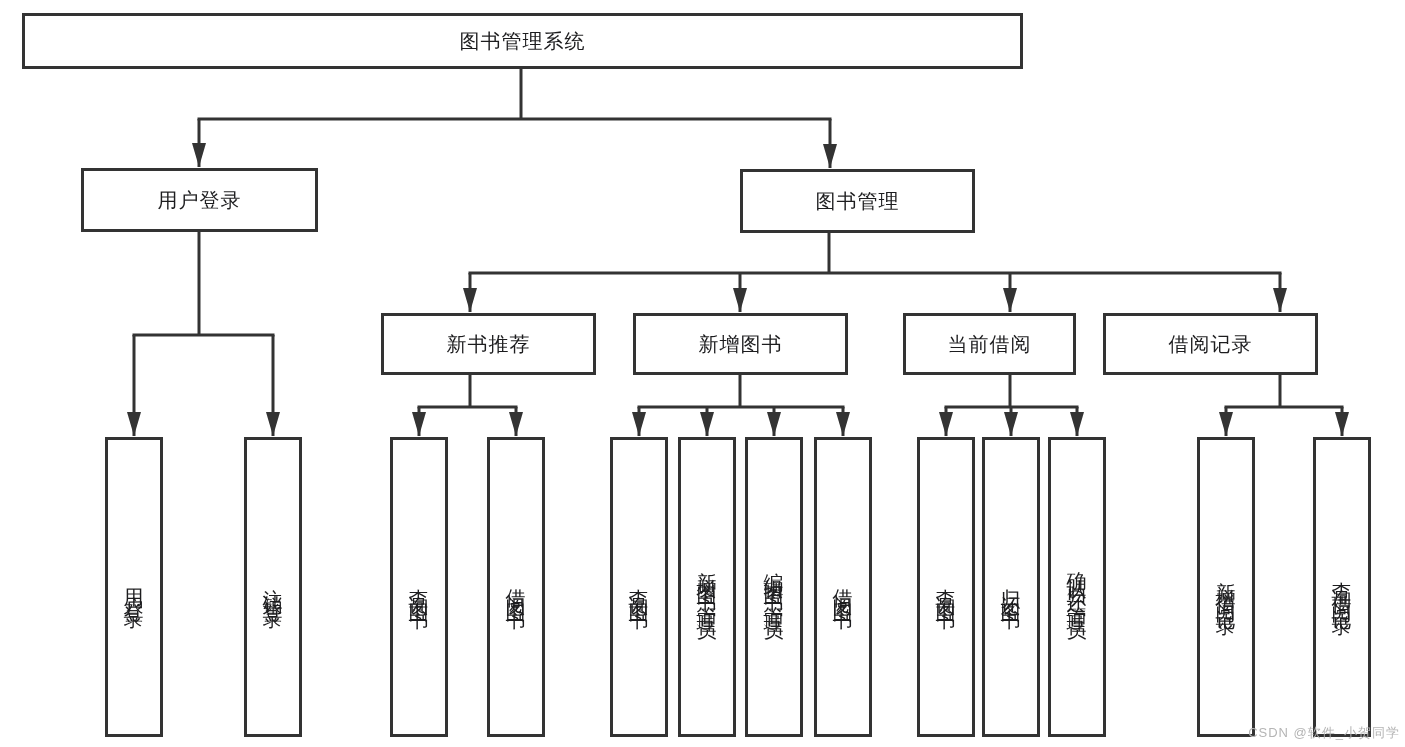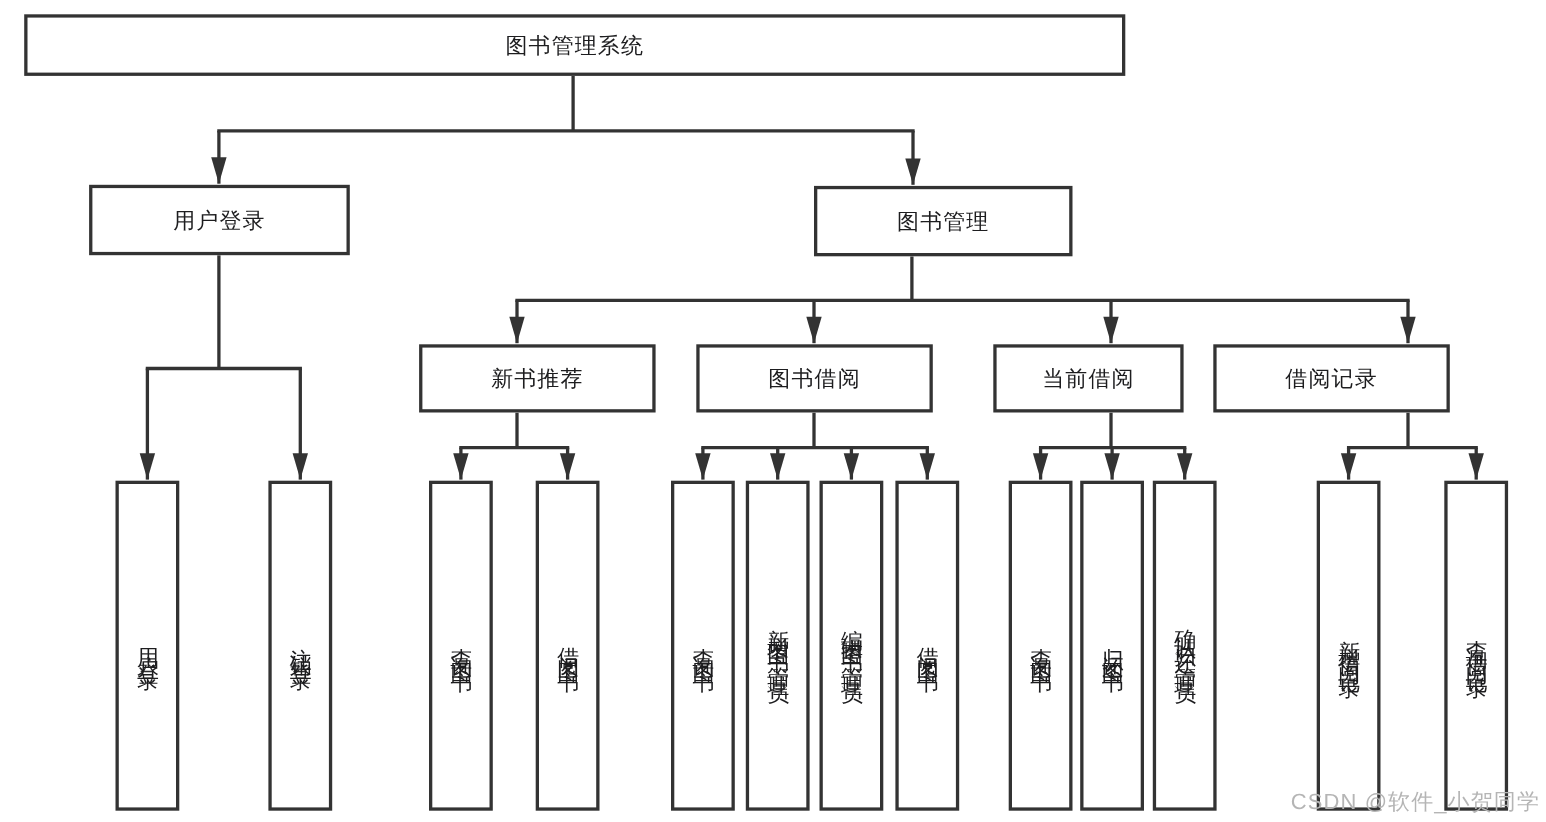--- a/index.html
+++ b/index.html
@@ -35,21 +35,21 @@
     text-orientation:mixed;
     letter-spacing:7px;
     line-height:1;
     font-size:20px;
     white-space:nowrap;
   }
   .watermark{
     position:absolute;
     right:5px;bottom:5px;
     color:var(--watermark);
-    font-size:20px;
+    font-size:13px;
     letter-spacing:1px;
     z-index:5;
     pointer-events:none;
   }
 </style>
 </head>
 <body>
 
 <div id="stage">
 
@@ -109,21 +109,21 @@
     <span>用户登录</span>
   </div>
   <div class="box" style="left:712px;top:169px;width:235px;height:64px;margin-left:28px;">
     <span>图书管理</span>
   </div>
 
   <div class="box" style="left:363px;top:313px;width:215px;height:62px;margin-left:18px;">
     <span>新书推荐</span>
   </div>
   <div class="box" style="left:633px;top:313px;width:215px;height:62px;">
-    <span>图书借阅</span>
+    <span>新增图书</span>
   </div>
   <div class="box" style="left:903px;top:313px;width:173px;height:62px;">
     <span>当前借阅</span>
   </div>
   <div class="box" style="left:1103px;top:313px;width:215px;height:62px;">
     <span>借阅记录</span>
   </div>
 
   <div class="box" style="left:105px;top:437px;width:58px;height:300px;">
     <span class="vtext">用户登录</span>

